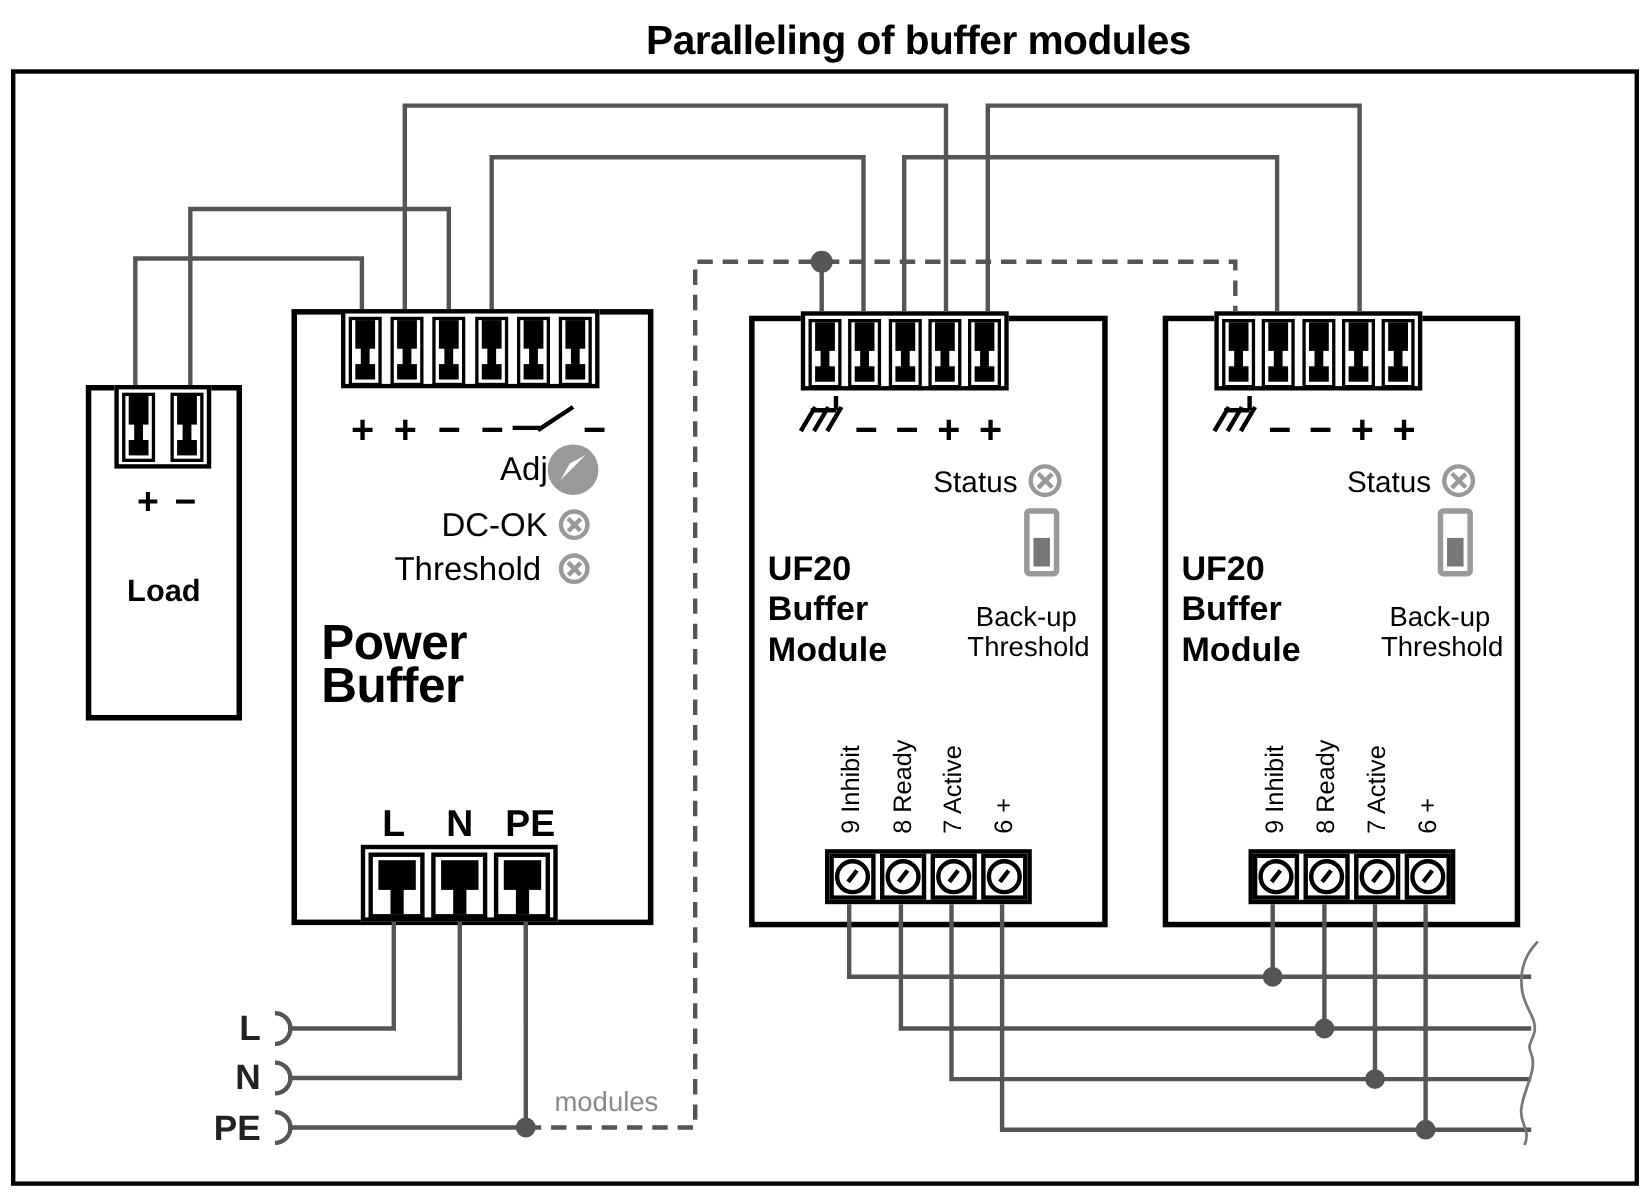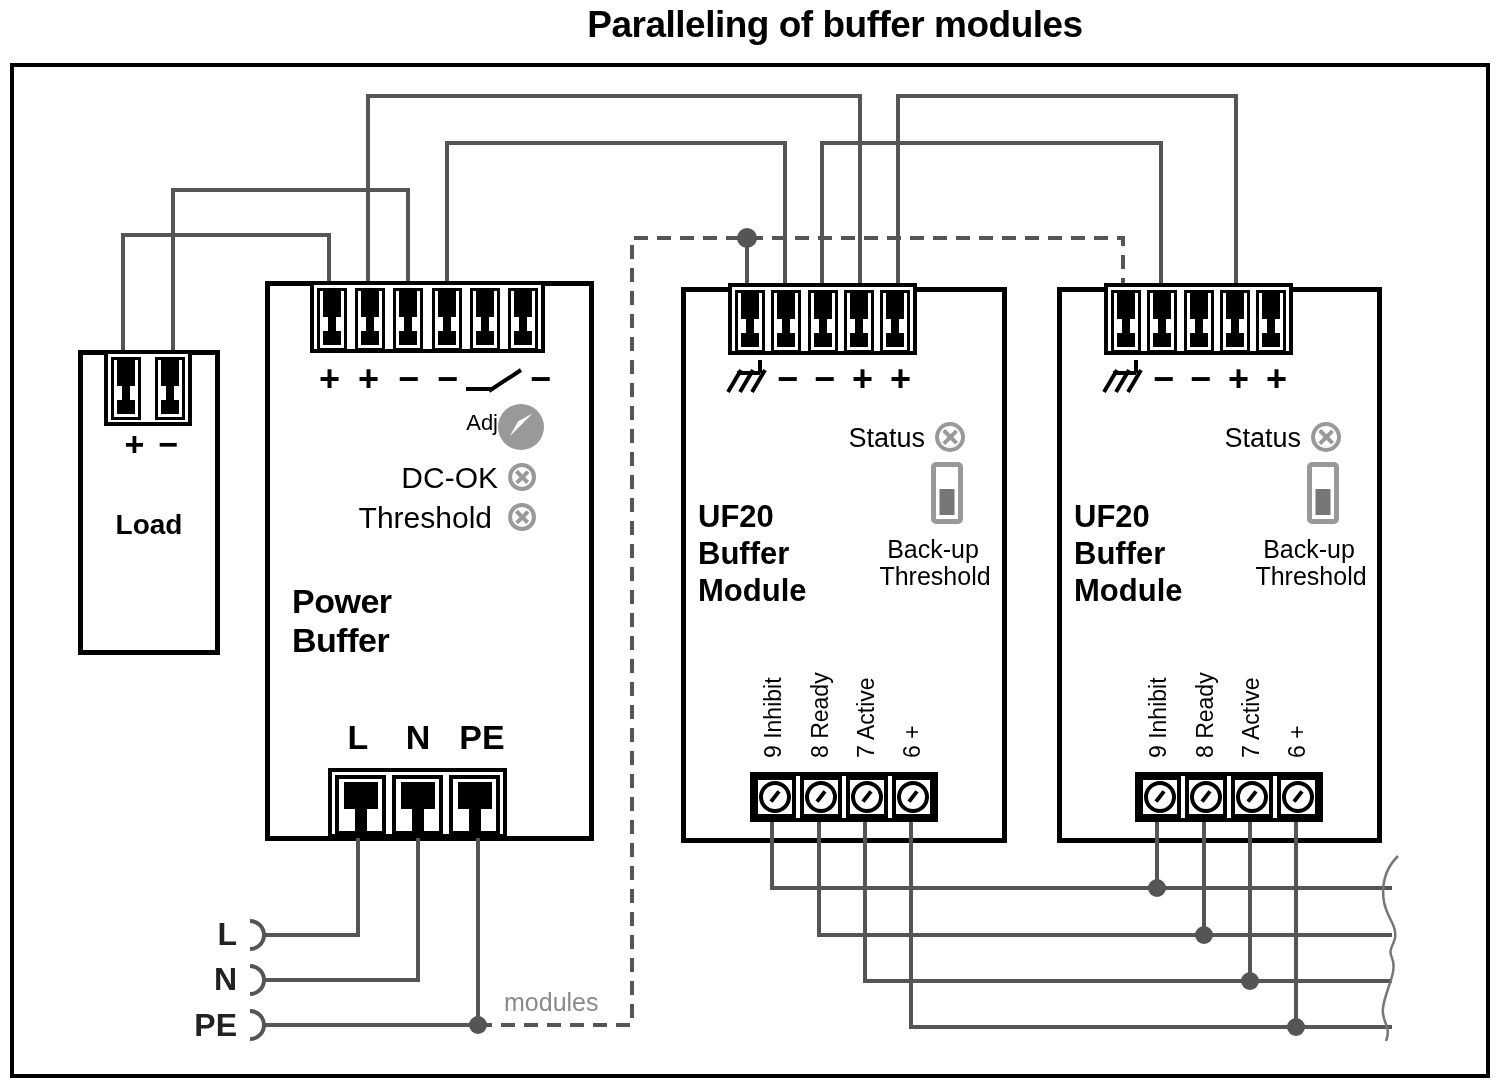--- a/index.html
+++ b/index.html
@@ -15,21 +15,21 @@
       linear-gradient(#000,#000) center 0/8px 41px no-repeat,
       linear-gradient(#000,#000) center bottom 3px/18px 14px no-repeat;}
   .lnpeslot{width:51px;height:60px;border:4px solid #000;box-sizing:border-box;background:
       linear-gradient(#000,#000) center 3px/34px 27px no-repeat,
       linear-gradient(#000,#000) center bottom/12px 30px no-repeat;}
   .screwslot{width:42px;height:42px;border:4px solid #000;box-sizing:border-box;display:flex;}
   .screw{width:24px;height:24px;border:4px solid #000;border-radius:50%;margin:auto;position:relative;}
   .screw::after{content:"";position:absolute;left:10px;top:5px;width:4px;height:13px;background:#000;
       transform:rotate(38deg);}
   .txt{position:absolute;white-space:nowrap;z-index:4;}
-  .ctr{transform:translateX(-50%);}
+  .ctr{transform:translateX(-50%);margin-top:12px;}
   .rtxt{text-align:right;}
   .b8{font-weight:800;}
   .sign{font-size:36px;font-weight:900;letter-spacing:-1px;}
   .led{position:absolute;border:4px solid #999;border-radius:50%;box-sizing:border-box;z-index:4;background:#fff;}
   .led::before,.led::after{content:"";position:absolute;left:50%;top:9%;width:3.5px;height:82%;
       background:#999;transform-origin:center;}
   .led::before{transform:translateX(-50%) rotate(45deg);}
   .led::after{transform:translateX(-50%) rotate(-45deg);}
   .dial{position:absolute;width:46px;height:46px;border-radius:50%;background:#999;z-index:4;}
   .dial .needle{position:absolute;left:8px;top:6px;width:30px;height:30px;background:#fff;
@@ -67,30 +67,30 @@
     <div class="plugslot"></div>
     <div class="plugslot"></div>
     <div class="plugslot"></div>
   </div>
   <div class="txt sign ctr" style="left:329px;top:358px;">+</div>
   <div class="txt sign ctr" style="left:368px;top:358px;">+</div>
   <div class="txt sign ctr" style="left:408px;top:358px;">−</div>
   <div class="txt sign ctr" style="left:447px;top:358px;">−</div>
   <div class="txt sign ctr" style="left:540px;top:358px;">−</div>
 
-  <div class="txt rtxt" style="left:330px;top:410px;width:168px;font-size:22px;">Adj</div>
+  <div class="txt rtxt" style="left:330px;top:410px;width:168px;font-size:30px;">Adj</div>
   <div class="dial" style="left:498px;top:404px;">
     <div class="needle"></div>
   </div>
   <div class="txt rtxt" style="left:330px;top:461px;width:168px;font-size:30px;">DC-OK</div>
   <div class="led" style="left:508px;top:463px;width:28px;height:28px;"></div>
   <div class="txt rtxt" style="left:330px;top:501px;width:162px;font-size:30px;">Threshold</div>
   <div class="led" style="left:508px;top:503px;width:28px;height:28px;"></div>
 
-  <div class="txt b8" style="left:292px;top:582px;font-size:34px;line-height:39px;letter-spacing:-0.5px;">
+  <div class="txt b8" style="left:292px;top:564px;font-size:45px;line-height:39px;letter-spacing:-0.5px;">
     <div>Power</div>
     <div>Buffer</div>
   </div>
 
   <div class="txt b8 ctr" style="left:358px;top:718px;font-size:34px;">L</div>
   <div class="txt b8 ctr" style="left:418px;top:718px;font-size:34px;">N</div>
   <div class="txt b8 ctr" style="left:482px;top:718px;font-size:34px;">PE</div>
   <div class="tblock" style="left:328px;top:768px;width:179px;height:70px;">
     <div class="lnpeslot"></div>
     <div class="lnpeslot"></div>

